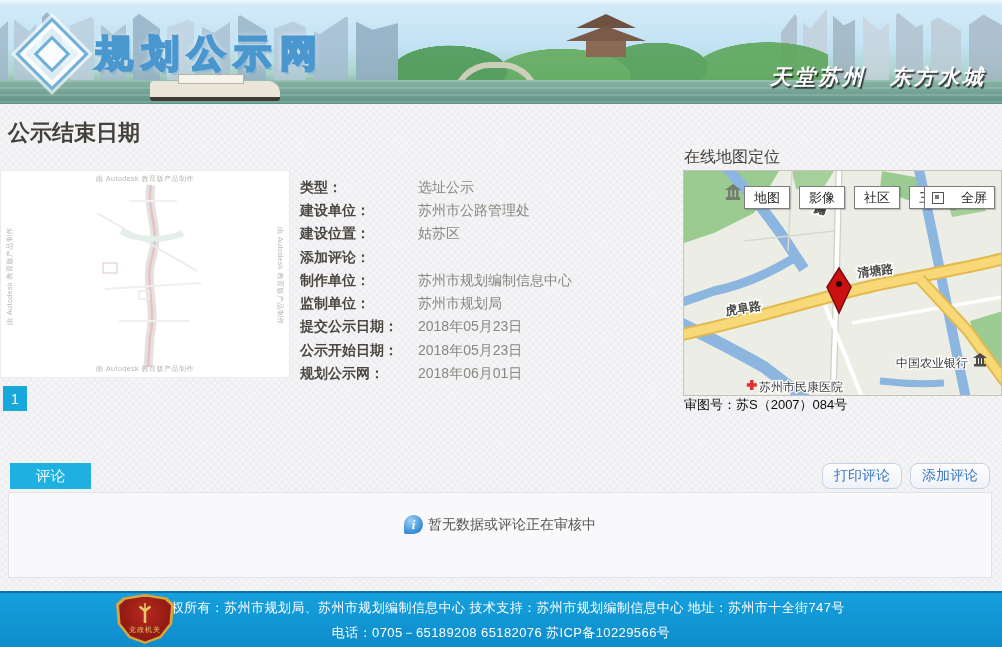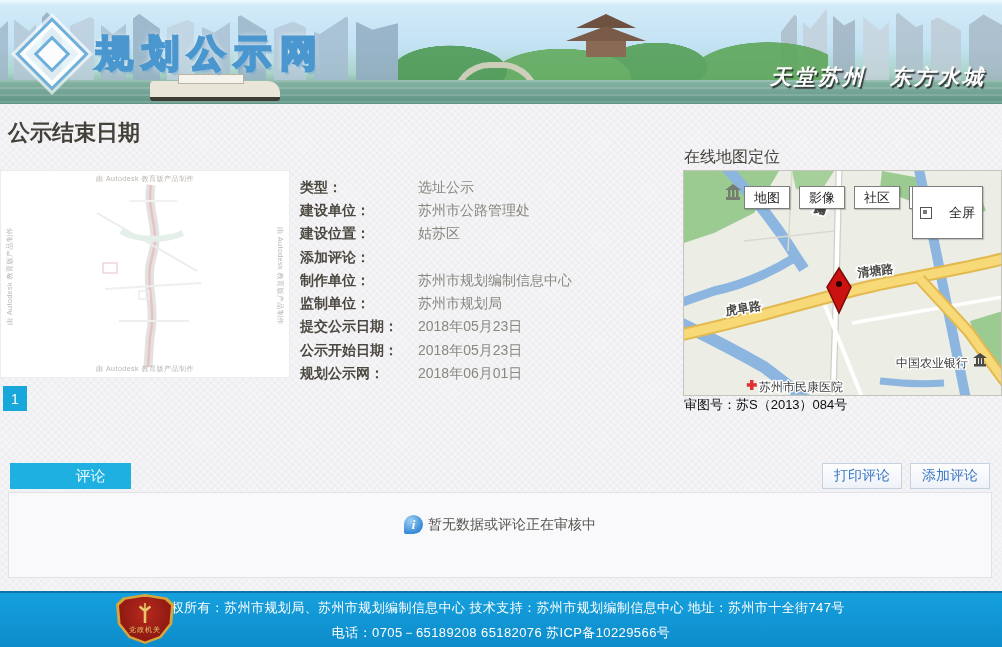--- a/index.html
+++ b/index.html
@@ -54,30 +54,30 @@
   
   .details{position:absolute;left:300px;top:176px;width:380px;}
   .detail-row{display:flex;height:23.3px;align-items:center;font-size:14px;}
   .detail-label{width:118px;font-weight:bold;color:#4c4840;}
   .detail-value{color:#8a877f;}
   
   .map-title{position:absolute;left:684px;top:147px;font-size:16px;color:#46423c;border-bottom:1px solid #5a564e;padding-bottom:12px;}
   .map-box{position:absolute;left:683px;top:170px;width:319px;height:226px;border:1px solid #c4c4bd;box-sizing:border-box;background:#eceee6;overflow:hidden;cursor:grab;}
   .map-controls{position:absolute;left:60px;top:15px;display:flex;gap:9px;}
   .map-btn{background:#fff;border:1px solid #7d7d7d;font-size:13px;color:#1d1d1d;padding:2px 9px;line-height:17px;cursor:pointer;box-shadow:1px 1px 1px rgba(0,0,0,.18);}
-  .fullscreen-btn{position:absolute;right:18px;top:15px;display:flex;align-items:center;gap:17px;background:#fff;border:1px solid #7d7d7d;font-size:13px;color:#1d1d1d;padding:17px 7px;line-height:17px;cursor:pointer;box-shadow:1px 1px 1px rgba(0,0,0,.18);}
+  .fullscreen-btn{position:absolute;right:6px;top:15px;display:flex;align-items:center;gap:17px;background:#fff;border:1px solid #7d7d7d;font-size:13px;color:#1d1d1d;padding:2px 7px;line-height:17px;cursor:pointer;box-shadow:1px 1px 1px rgba(0,0,0,.18);}
   .fs-icon{display:inline-block;width:10px;height:10px;border:1px solid #555;position:relative;}
   .fs-icon::after{content:"";position:absolute;left:2px;top:2px;width:4px;height:4px;background:#777;}
   .approval-no{position:absolute;left:684px;top:396px;font-size:13px;color:#0d0d0d;}
   
   .page-num{position:absolute;left:3px;top:386px;width:24px;height:25px;background:#17a7da;color:#fff;font-size:14px;display:flex;align-items:center;justify-content:center;cursor:pointer;}
   
-  .comment-tab{position:absolute;left:10px;top:463px;width:81px;height:26px;background:#1fb0e2;color:#eafaff;font-size:15px;display:flex;align-items:center;justify-content:center;cursor:pointer;padding-left:40px;}
+  .comment-tab{position:absolute;left:10px;top:463px;width:81px;height:26px;background:#1fb0e2;color:#eafaff;font-size:15px;display:flex;align-items:center;justify-content:center;cursor:pointer;}
   .comment-actions{position:absolute;right:12px;top:463px;display:flex;gap:8px;}
-  .action-btn{background:linear-gradient(180deg,#fefefe,#eef2f8);border:1px solid #c6d2e0;border-radius:0;color:#3b77c2;font-size:14px;padding:3px 11px;cursor:pointer;text-align:center;}
+  .action-btn{background:linear-gradient(180deg,#fefefe,#eef2f8);border:1px solid #c6d2e0;border-radius:8px;color:#3b77c2;font-size:14px;padding:3px 11px;cursor:pointer;text-align:center;}
   .comment-panel{position:absolute;left:8px;top:492px;width:984px;height:86px;background:#f9f9fb;border:1px solid #e2e2e8;box-sizing:border-box;}
   .empty-msg{display:flex;align-items:center;justify-content:center;margin-top:22px;color:#57554f;font-size:14px;}
   .info-bubble{width:19px;height:19px;margin-right:5px;border-radius:50% 50% 50% 10%;background:radial-gradient(circle at 35% 30%,#9fd0f5,#2f86d4 75%);color:#fff;font-family:"Liberation Serif",serif;font-style:italic;font-weight:bold;font-size:13px;display:flex;align-items:center;justify-content:center;}
   
   .footer{position:absolute;left:0;top:591px;width:1002px;height:56px;background:linear-gradient(180deg,#15a0dd,#0e8ccb);border-top:2px solid #0b72ab;box-sizing:border-box;
     display:flex;flex-direction:column;align-items:center;justify-content:center;gap:7px;color:#fff;font-size:13px;letter-spacing:.4px;}
   .badge{position:absolute;left:116px;top:594px;width:58px;height:50px;clip-path:polygon(50% 0,88% 7%,100% 20%,97% 60%,78% 88%,50% 100%,22% 88%,3% 60%,0 20%,12% 7%);background:#d9a43c;display:flex;align-items:center;justify-content:center;}
   .badge-inner{width:52px;height:45px;clip-path:polygon(50% 0,88% 7%,100% 20%,97% 60%,78% 88%,50% 100%,22% 88%,3% 60%,0 20%,12% 7%);background:radial-gradient(circle at 50% 35%,#b8291f,#8a1810 75%);display:flex;flex-direction:column;align-items:center;justify-content:center;}
   .badge-emblem{width:16px;height:20px;background:#e8c86a;clip-path:polygon(45% 0,55% 0,55% 28%,80% 12%,88% 22%,58% 42%,58% 100%,42% 100%,42% 42%,12% 22%,20% 12%,45% 28%);}
   .badge-label{font-size:7px;color:#e8c86a;margin-top:2px;letter-spacing:1px;}
@@ -242,21 +242,21 @@
       <div class="map-btn">影像</div>
       <div class="map-btn">社区</div>
       <div class="map-btn">三维</div>
     </div>
     <div class="fullscreen-btn">
       <span class="fs-icon"></span>
       <span>全屏</span>
     </div>
   </div>
 
-  <div class="approval-no">审图号：苏S（2013）084号</div>
+  <div class="approval-no">审图号：苏S（2007）084号</div>
 
   <div class="page-num">1</div>
 
   <div class="comment-tab">评论</div>
   <div class="comment-actions">
     <button class="action-btn">打印评论</button>
     <button class="action-btn">添加评论</button>
   </div>
   <div class="comment-panel">
     <div class="empty-msg">

